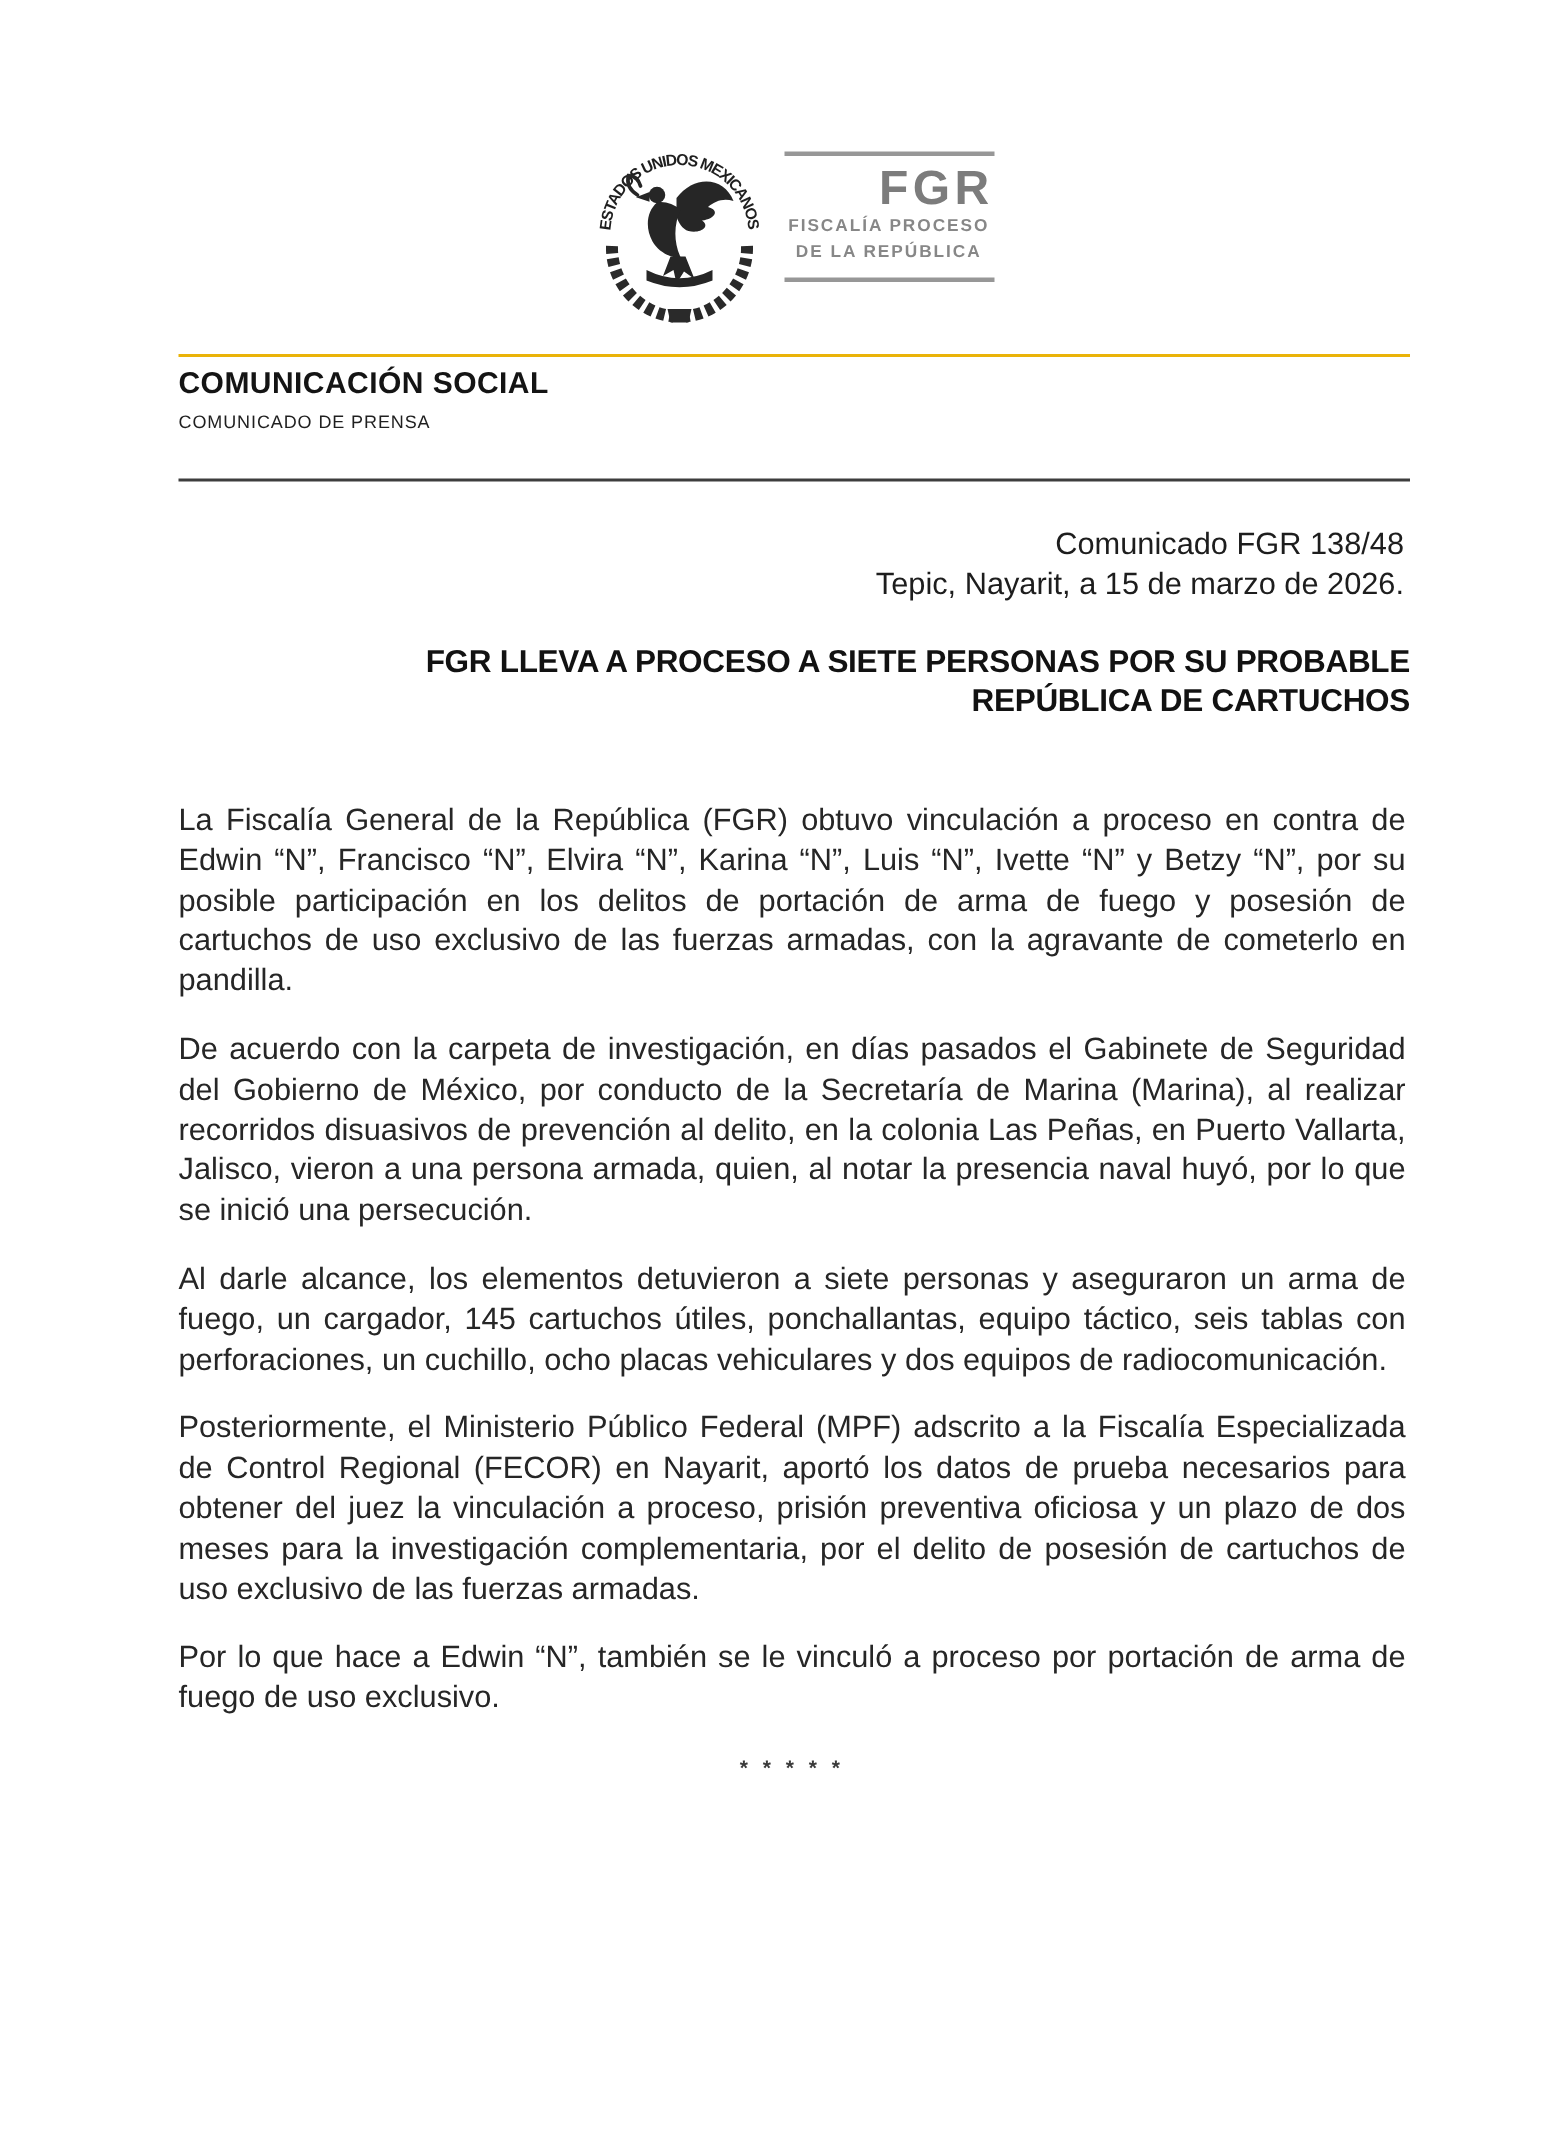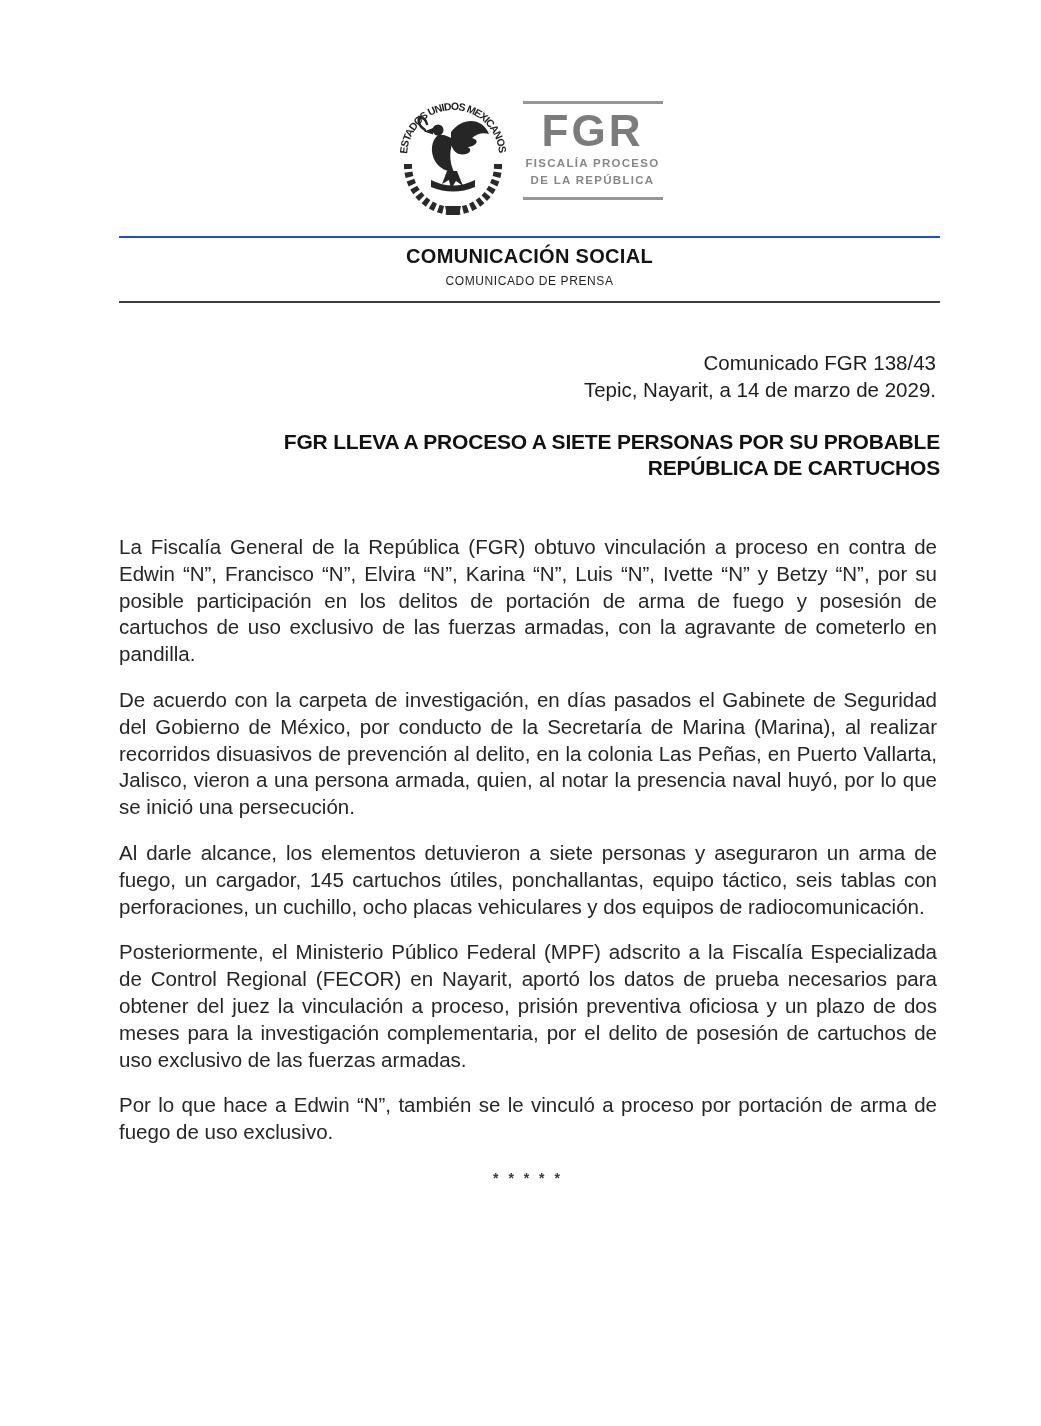--- a/index.html
+++ b/index.html
@@ -30,46 +30,47 @@
   .emblem { width: 124px; height: 134px; display: block; }
   .fgr-block {
     width: 140px;
     margin-top: 15px;
     text-align: center;
     border-top: 3px solid #979797;
     border-bottom: 3px solid #979797;
     padding: 3px 0 9px 0;
   }
   .fgr-acronym {
-    font-size: 44px;
+    font-size: 32px;
     font-weight: bold;
     letter-spacing: 3px;
     line-height: 1.02;
     color: #7c7c7c;
     margin-top: 2px;
+    text-align: right;
   }
   .fgr-inst {
     font-size: 11.5px;
     font-weight: bold;
     letter-spacing: 1.3px;
     line-height: 1.32;
     color: #878787;
     margin-top: 2px;
   }
 
   
   .rule-box {
     position: absolute;
     top: 236px;
     left: 119px;
     width: 821px;
-    border-top: 2px solid #1d4ed8;
+    border-top: 2px solid #eab308;
     border-bottom: 2px solid #3e3e3e;
-    text-align: center;
-    padding: 7px 0 13px 0;
+    text-align: left;
+    padding: 7px 0 31px 0;
     box-sizing: border-box;
   }
   .banner-line1 {
     font-size: 20px;
     font-weight: bold;
     letter-spacing: 0.3px;
     color: #141414;
   }
   .banner-line2 {
     font-size: 12px;
@@ -162,22 +163,22 @@
       <div class="fgr-inst">DE LA REPÚBLICA</div>
     </div>
   </header>
 
   <div class="rule-box">
     <div class="banner-line1">COMUNICACIÓN SOCIAL</div>
     <div class="banner-line2">COMUNICADO DE PRENSA</div>
   </div>
 
   <div class="meta">
-    <div>Comunicado FGR 138/43</div>
-    <div>Tepic, Nayarit, a 14 de marzo de 2029.</div>
+    <div>Comunicado FGR 138/48</div>
+    <div>Tepic, Nayarit, a 15 de marzo de 2026.</div>
   </div>
 
   <h1 class="title">
     <div>FGR LLEVA A PROCESO A SIETE PERSONAS POR SU PROBABLE</div>
     <div>REPÚBLICA DE CARTUCHOS</div>
   </h1>
 
   <main class="body">
     <p>La Fiscalía General de la República (FGR) obtuvo vinculación a proceso en contra de Edwin “N”, Francisco “N”, Elvira “N”, Karina “N”, Luis “N”, Ivette “N” y Betzy “N”, por su posible participación en los delitos de portación de arma de fuego y posesión de cartuchos de uso exclusivo de las fuerzas armadas, con la agravante de cometerlo en pandilla.</p>
     <p>De acuerdo con la carpeta de investigación, en días pasados el Gabinete de Seguridad del Gobierno de México, por conducto de la Secretaría de Marina (Marina), al realizar recorridos disuasivos de prevención al delito, en la colonia Las Peñas, en Puerto Vallarta, Jalisco, vieron a una persona armada, quien, al notar la presencia naval huyó, por lo que se inició una persecución.</p>

